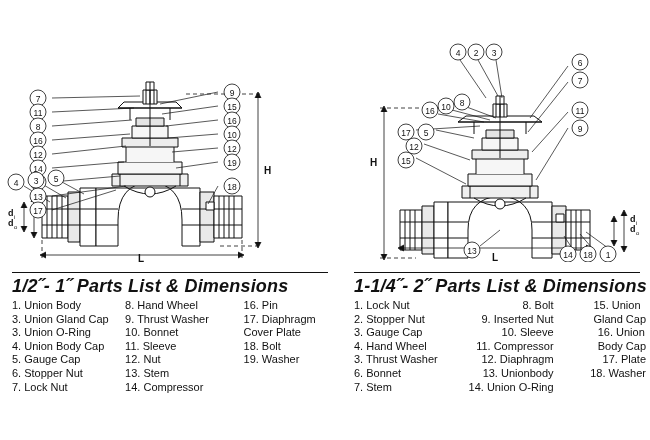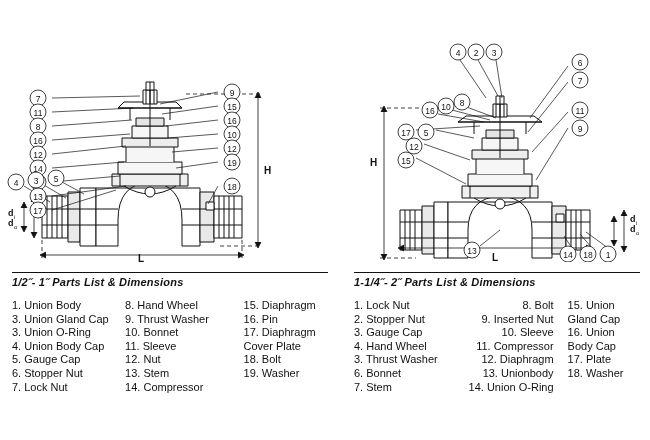--- a/index.html
+++ b/index.html
@@ -43,21 +43,21 @@
     height: 1px;
     background: #111;
     top: 272px;
   }
   .panel-right .rule { left: 14px; right: 10px; }
 
   .title {
     position: absolute;
     top: 276px;
     left: 12px;
-    font-size: 11px;
+    font-size: 18px;
     font-weight: bold;
     font-style: italic;
     letter-spacing: 0.2px;
     white-space: nowrap;
   }
   .panel-right .title { left: 14px; }
 
   .parts {
     position: absolute;
     top: 299px;
@@ -71,21 +71,21 @@
   .panel-right .parts { left: 14px; right: 4px; }
   .parts-col {
     display: flex;
     flex-direction: column;
   }
   .panel-left .parts-col:nth-child(1) { width: 112px; }
   .panel-left .parts-col:nth-child(2) { width: 118px; }
   .panel-left .parts-col:nth-child(3) { width: 100px; }
   .panel-right .parts-col:nth-child(1) { width: 108px; }
   .panel-right .parts-col:nth-child(2) { width: 105px; align-items: flex-end; }
-  .panel-right .parts-col:nth-child(3) { width: 90px; }
+  .panel-right .parts-col:nth-child(3) { width: 90px; align-items: flex-end; }
 
   .part-item {
     white-space: pre-line;
   }
 
   
   text {
     font-family: "Liberation Sans", sans-serif;
   }
 </style>
@@ -265,21 +265,20 @@
       <div class="parts-col">
         <div class="part-item">8. Hand Wheel</div>
         <div class="part-item">9. Thrust Washer</div>
         <div class="part-item">10. Bonnet</div>
         <div class="part-item">11. Sleeve</div>
         <div class="part-item">12. Nut</div>
         <div class="part-item">13. Stem</div>
         <div class="part-item">14. Compressor</div>
       </div>
       <div class="parts-col">
-        <div class="part-item">15. Diaphragm</div>
         <div class="part-item">16. Pin</div>
         <div class="part-item">17. Diaphragm
       Cover Plate</div>
         <div class="part-item">18. Bolt</div>
         <div class="part-item">19. Washer</div>
       </div>
     </div>
   </div>
 
   <div class="panel panel-right">

